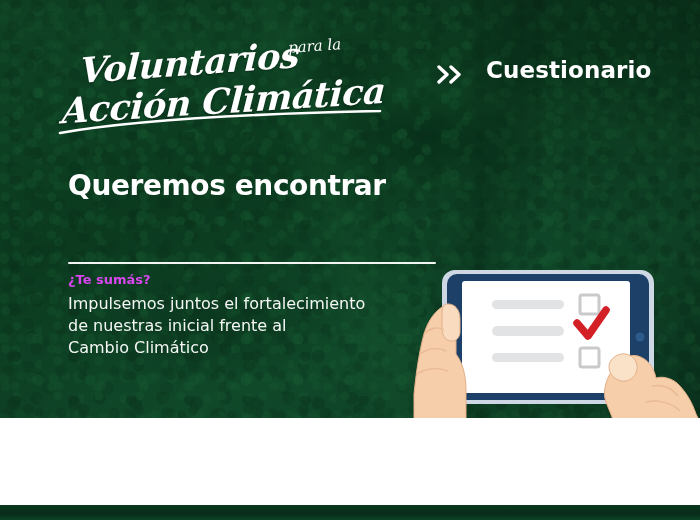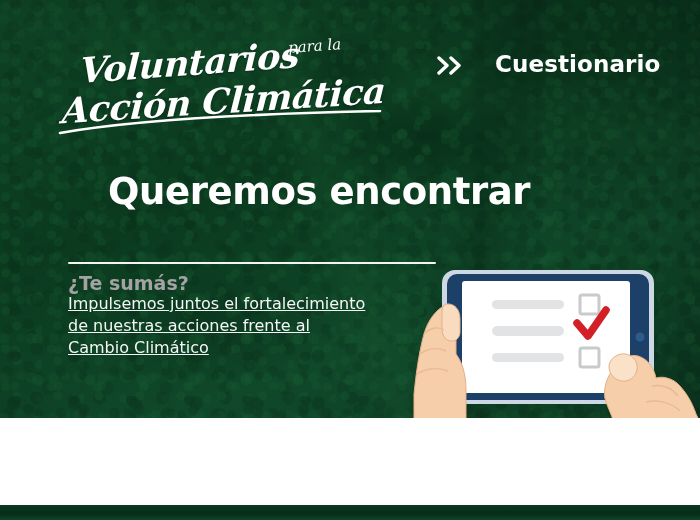--- a/index.html
+++ b/index.html
@@ -91,50 +91,50 @@
     font-family:"DejaVu Serif", serif;
     font-style:italic; font-weight:700;
     font-size:35px; color:#ffffff;
     letter-spacing:-.5px; transform:rotate(-3.6deg) skewX(-7deg);
     text-shadow:0 1px 2px rgba(0,0,0,.35);
     white-space:nowrap;
   }
   .brand-swoosh { position:absolute; left:-4px; top:88px; width:340px; height:26px; }
 
   
-  .qblock { position:absolute; left:437px; top:52px; display:flex; align-items:flex-start; gap:31px; }
+  .qblock { position:absolute; left:437px; top:58px; display:flex; align-items:flex-end; gap:22px; }
   .chev { margin-top:4px; flex:0 0 auto; }
   .qlabel {
     font-family:"DejaVu Sans", sans-serif;
     font-weight:700; font-size:23px; line-height:1.12; color:#ffffff;
     letter-spacing:.1px;
   }
 
   
   .headline {
     position:absolute; left:68px; top:170px; width:520px;
     font-family:"DejaVu Sans", sans-serif;
-    font-weight:700; font-size:37px; line-height:1.17;
-    color:#ffffff; letter-spacing:-.4px;margin-left:40px;
+    font-weight:700; font-size:28px; line-height:1.17;
+    color:#ffffff; letter-spacing:-.4px;
   }
   .rule {
     position:absolute; left:68px; top:262px; width:368px; height:2px;
     background:#f2f5f2; border-radius:1px;
   }
 
   
   .subq {
     position:absolute; left:68px; top:272px;
     font-family:"DejaVu Sans", sans-serif;
-    font-weight:700; font-size:19px; color:#a3a3a3;
+    font-weight:700; font-size:13px; color:#d946ef;
   }
   .body {
     position:absolute; left:68px; top:293px; width:380px;
     font-family:"DejaVu Sans", sans-serif;
-    font-weight:400; font-size:16px; line-height:1.38; color:#f4f7f4;text-decoration:underline;
+    font-weight:400; font-size:16px; line-height:1.38; color:#f4f7f4;
   }
   .body div { white-space:nowrap; }
 
   
   .tablet-art { position:absolute; left:400px; top:262px; width:300px; height:160px; }
 
   
   .footer {
     position:absolute; left:0; top:418px; width:700px; height:87px;
     background:#ffffff;
@@ -174,21 +174,21 @@
   </div>
 
   <div class="headline">
     <div>Queremos encontrar</div>
   </div>
   <div class="rule"></div>
 
   <div class="subq">¿Te sumás?</div>
   <div class="body">
     <div>Impulsemos juntos el fortalecimiento</div>
-    <div>de nuestras acciones frente al</div>
+    <div>de nuestras inicial frente al</div>
     <div>Cambio Climático</div>
   </div>
 
   <svg class="tablet-art" viewBox="0 0 300 160">
 
     <rect x="42" y="8" width="212" height="134" rx="13" fill="#cdd8e4"></rect>
 
     <rect x="47" y="12" width="202" height="126" rx="10" fill="#1d4068"></rect>
 
     <circle cx="240" cy="75" r="4.5" fill="#2a5party" opacity="0"></circle>

